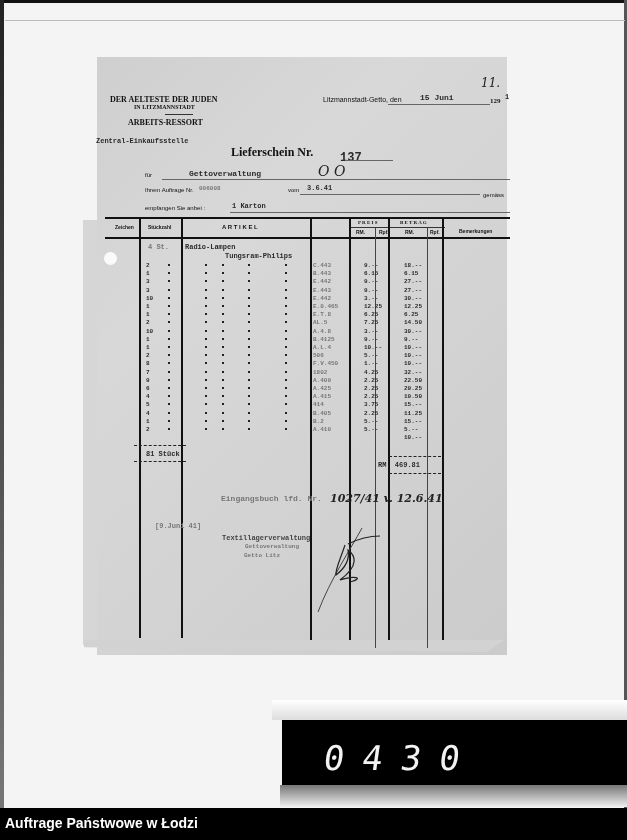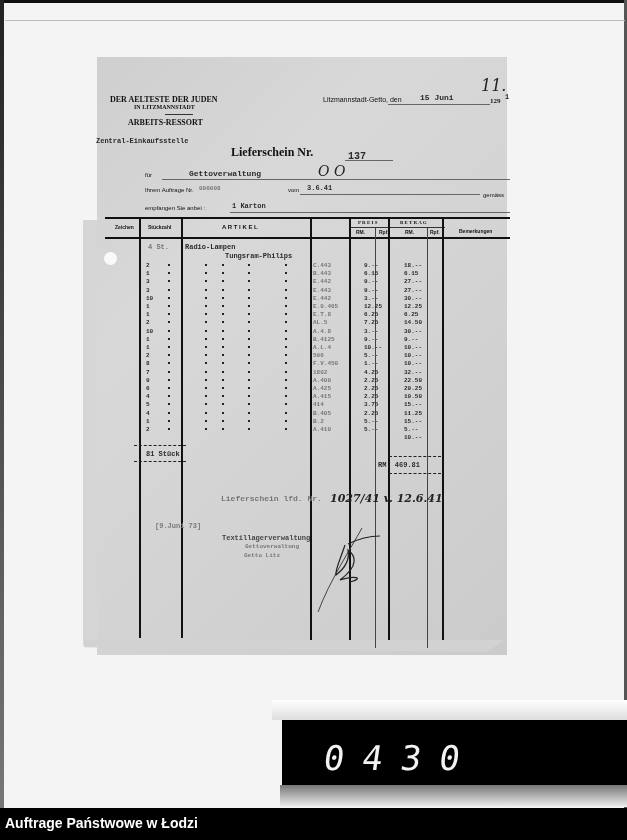--- a/index.html
+++ b/index.html
@@ -49,24 +49,24 @@
 <div class="t serif" style="left:134px;top:104px;font-size:6px;">IN LITZMANNSTADT</div>
 <div class="hr" style="left:165px;top:114px;width:28px;background:#333;"></div>
 <div class="t serif" style="left:128px;top:118px;font-size:8px;">ARBEITS-RESSORT</div>
 <div class="t mono" style="left:96px;top:137px;font-size:7px;">Zentral-Einkaufsstelle</div>
 
 <div class="t" style="left:323px;top:96px;font-size:7px;">Litzmannstadt-Getto, den</div>
 <div class="hr" style="left:388px;top:104px;width:102px;background:#666;"></div>
 <div class="t mono" style="left:420px;top:93px;font-size:8px;">15 Juni</div>
 <div class="t serif" style="left:490px;top:97px;font-size:7px;">129</div>
 <div class="t mono" style="left:505px;top:93px;font-size:7px;">1</div>
-<div class="t hand faint" style="left:481px;top:76px;font-size:16px;">11.</div>
+<div class="t hand faint" style="left:481px;top:76px;font-size:12px;">11.</div>
 
 <div class="t serif" style="left:231px;top:145px;font-size:12px;">Lieferschein Nr.</div>
-<div class="t mono" style="left:348px;top:151px;font-size:10px;">137</div>
+<div class="t mono" style="left:340px;top:151px;font-size:12px;">137</div>
 <div class="hr" style="left:345px;top:160px;width:48px;background:#666;"></div>
 
 <div class="t" style="left:145px;top:172px;font-size:6px;">für</div>
 <div class="t mono" style="left:189px;top:169px;font-size:8px;">Gettoverwaltung</div>
 <div class="t hand" style="left:318px;top:163px;font-size:14px;">O O</div>
 <div class="hr" style="left:162px;top:179px;width:348px;background:#666;"></div>
 
 <div class="t" style="left:145px;top:187px;font-size:6px;">Ihrem Auftrage Nr.</div>
 <div class="t mono faint" style="left:199px;top:185px;font-size:6px;">006008</div>
 <div class="t" style="left:288px;top:187px;font-size:6px;">vom</div>
@@ -302,23 +302,23 @@
     <div class="t mono" style="left: 404px; top: 434px; font-size: 6px;">10.--</div>
   </div>
 
 <div class="dash" style="left:134px;top:445px;width:52px;"></div>
 <div class="t mono" style="left:146px;top:450px;font-size:7px;">81 Stück</div>
 <div class="dash" style="left:134px;top:461px;width:52px;"></div>
 <div class="dash" style="left:389px;top:456px;width:52px;"></div>
 <div class="t mono" style="left:378px;top:461px;font-size:7px;">RM. 469.81</div>
 <div class="dash" style="left:389px;top:473px;width:52px;"></div>
 
-<div class="t mono faint" style="left:221px;top:494px;font-size:8px;">Lieferschein lfd. Nr.</div>
+<div class="t mono faint" style="left:221px;top:494px;font-size:8px;">Eingangsbuch lfd. Nr.</div>
 <div class="t hand" style="left:330px;top:492px;font-size:11px;font-weight:bold;">1027/41 v. 12.6.41</div>
-<div class="t mono faint" style="left:155px;top:522px;font-size:7px;">[9.Juni 73]</div>
+<div class="t mono faint" style="left:155px;top:522px;font-size:7px;">[9.Juni 41]</div>
 <div class="t mono" style="left:222px;top:534px;font-size:7px;color:#444;">Textillagerverwaltung</div>
 <div class="t mono faint" style="left:245px;top:543px;font-size:6px;">Gettoverwaltung</div>
 <div class="t mono faint" style="left:244px;top:552px;font-size:6px;">Getto Litz</div>
 
 <svg style="position:absolute;left:310px;top:520px;" width="70" height="100">
   <path d="M52 8 C40 30, 20 60, 8 92" stroke="#444" stroke-width="1" fill="none"></path>
   <path d="M35 25 C30 40, 25 50, 26 55 C35 48, 40 40, 38 30 C45 35, 50 45, 30 60 C45 55, 55 58, 40 62" stroke="#222" stroke-width="1.2" fill="none"></path>
   <path d="M38 24 C50 18, 62 16, 70 16" stroke="#222" stroke-width="1.2" fill="none"></path>
 </svg>
 

